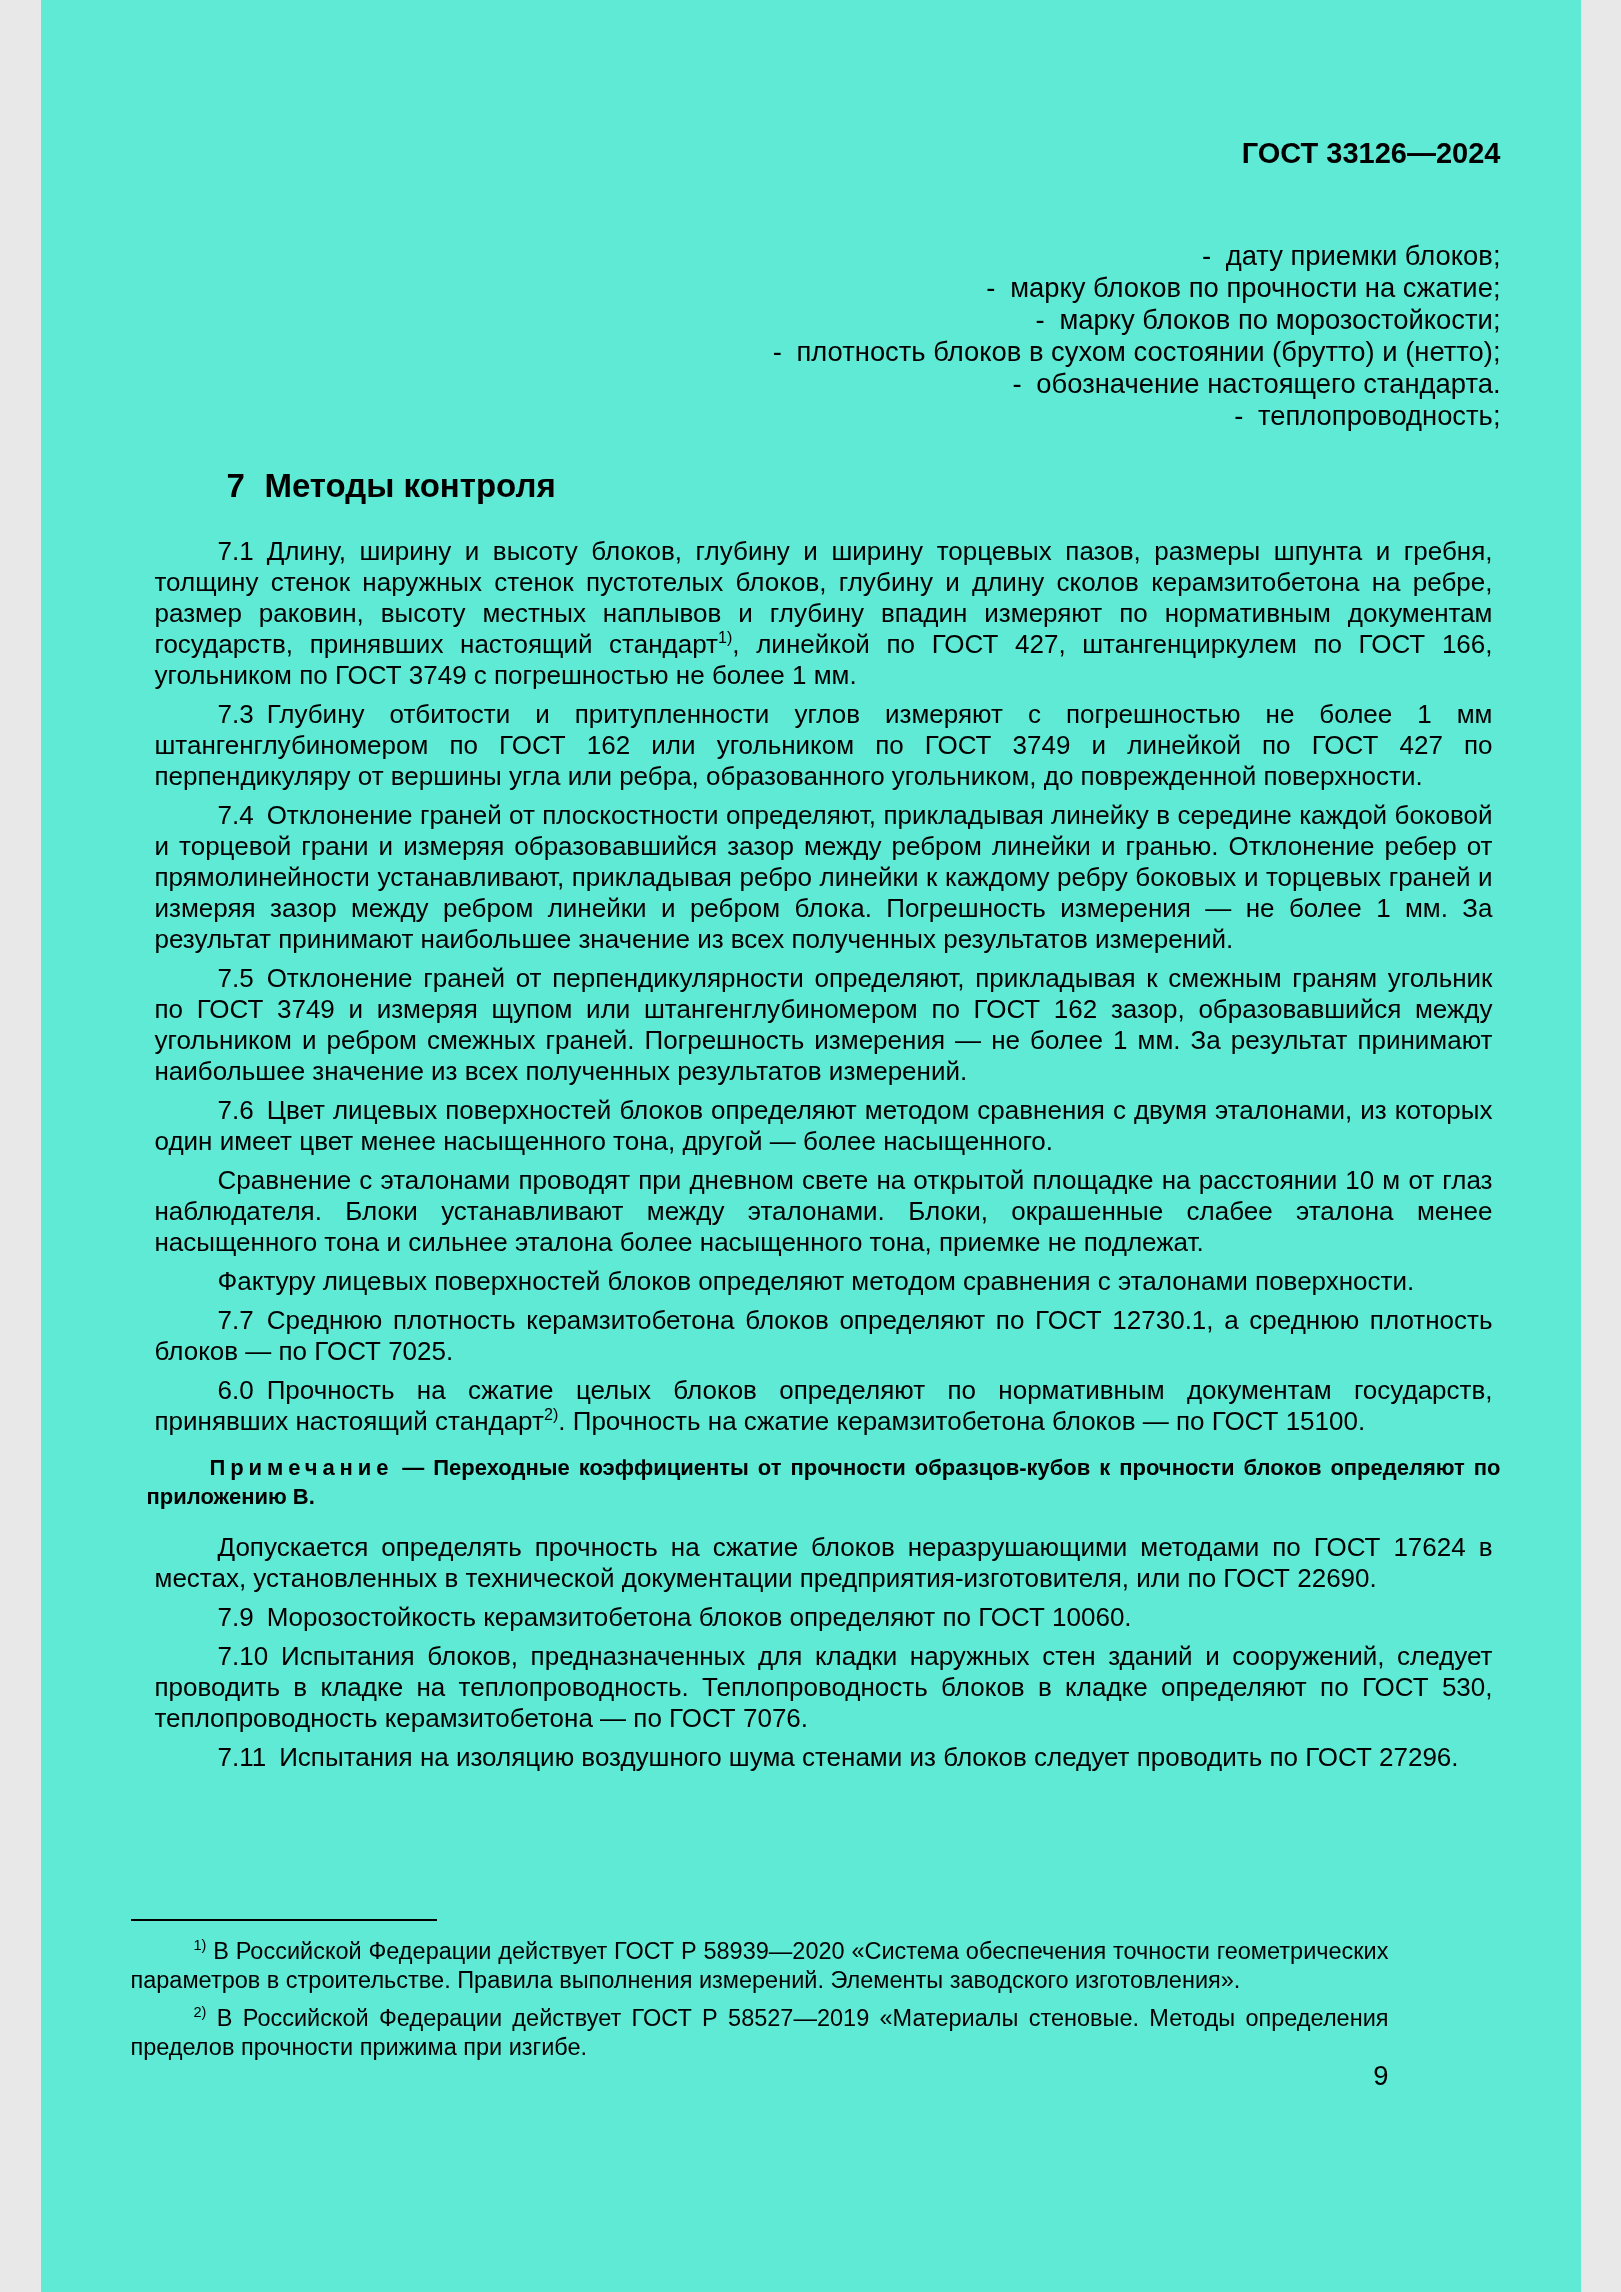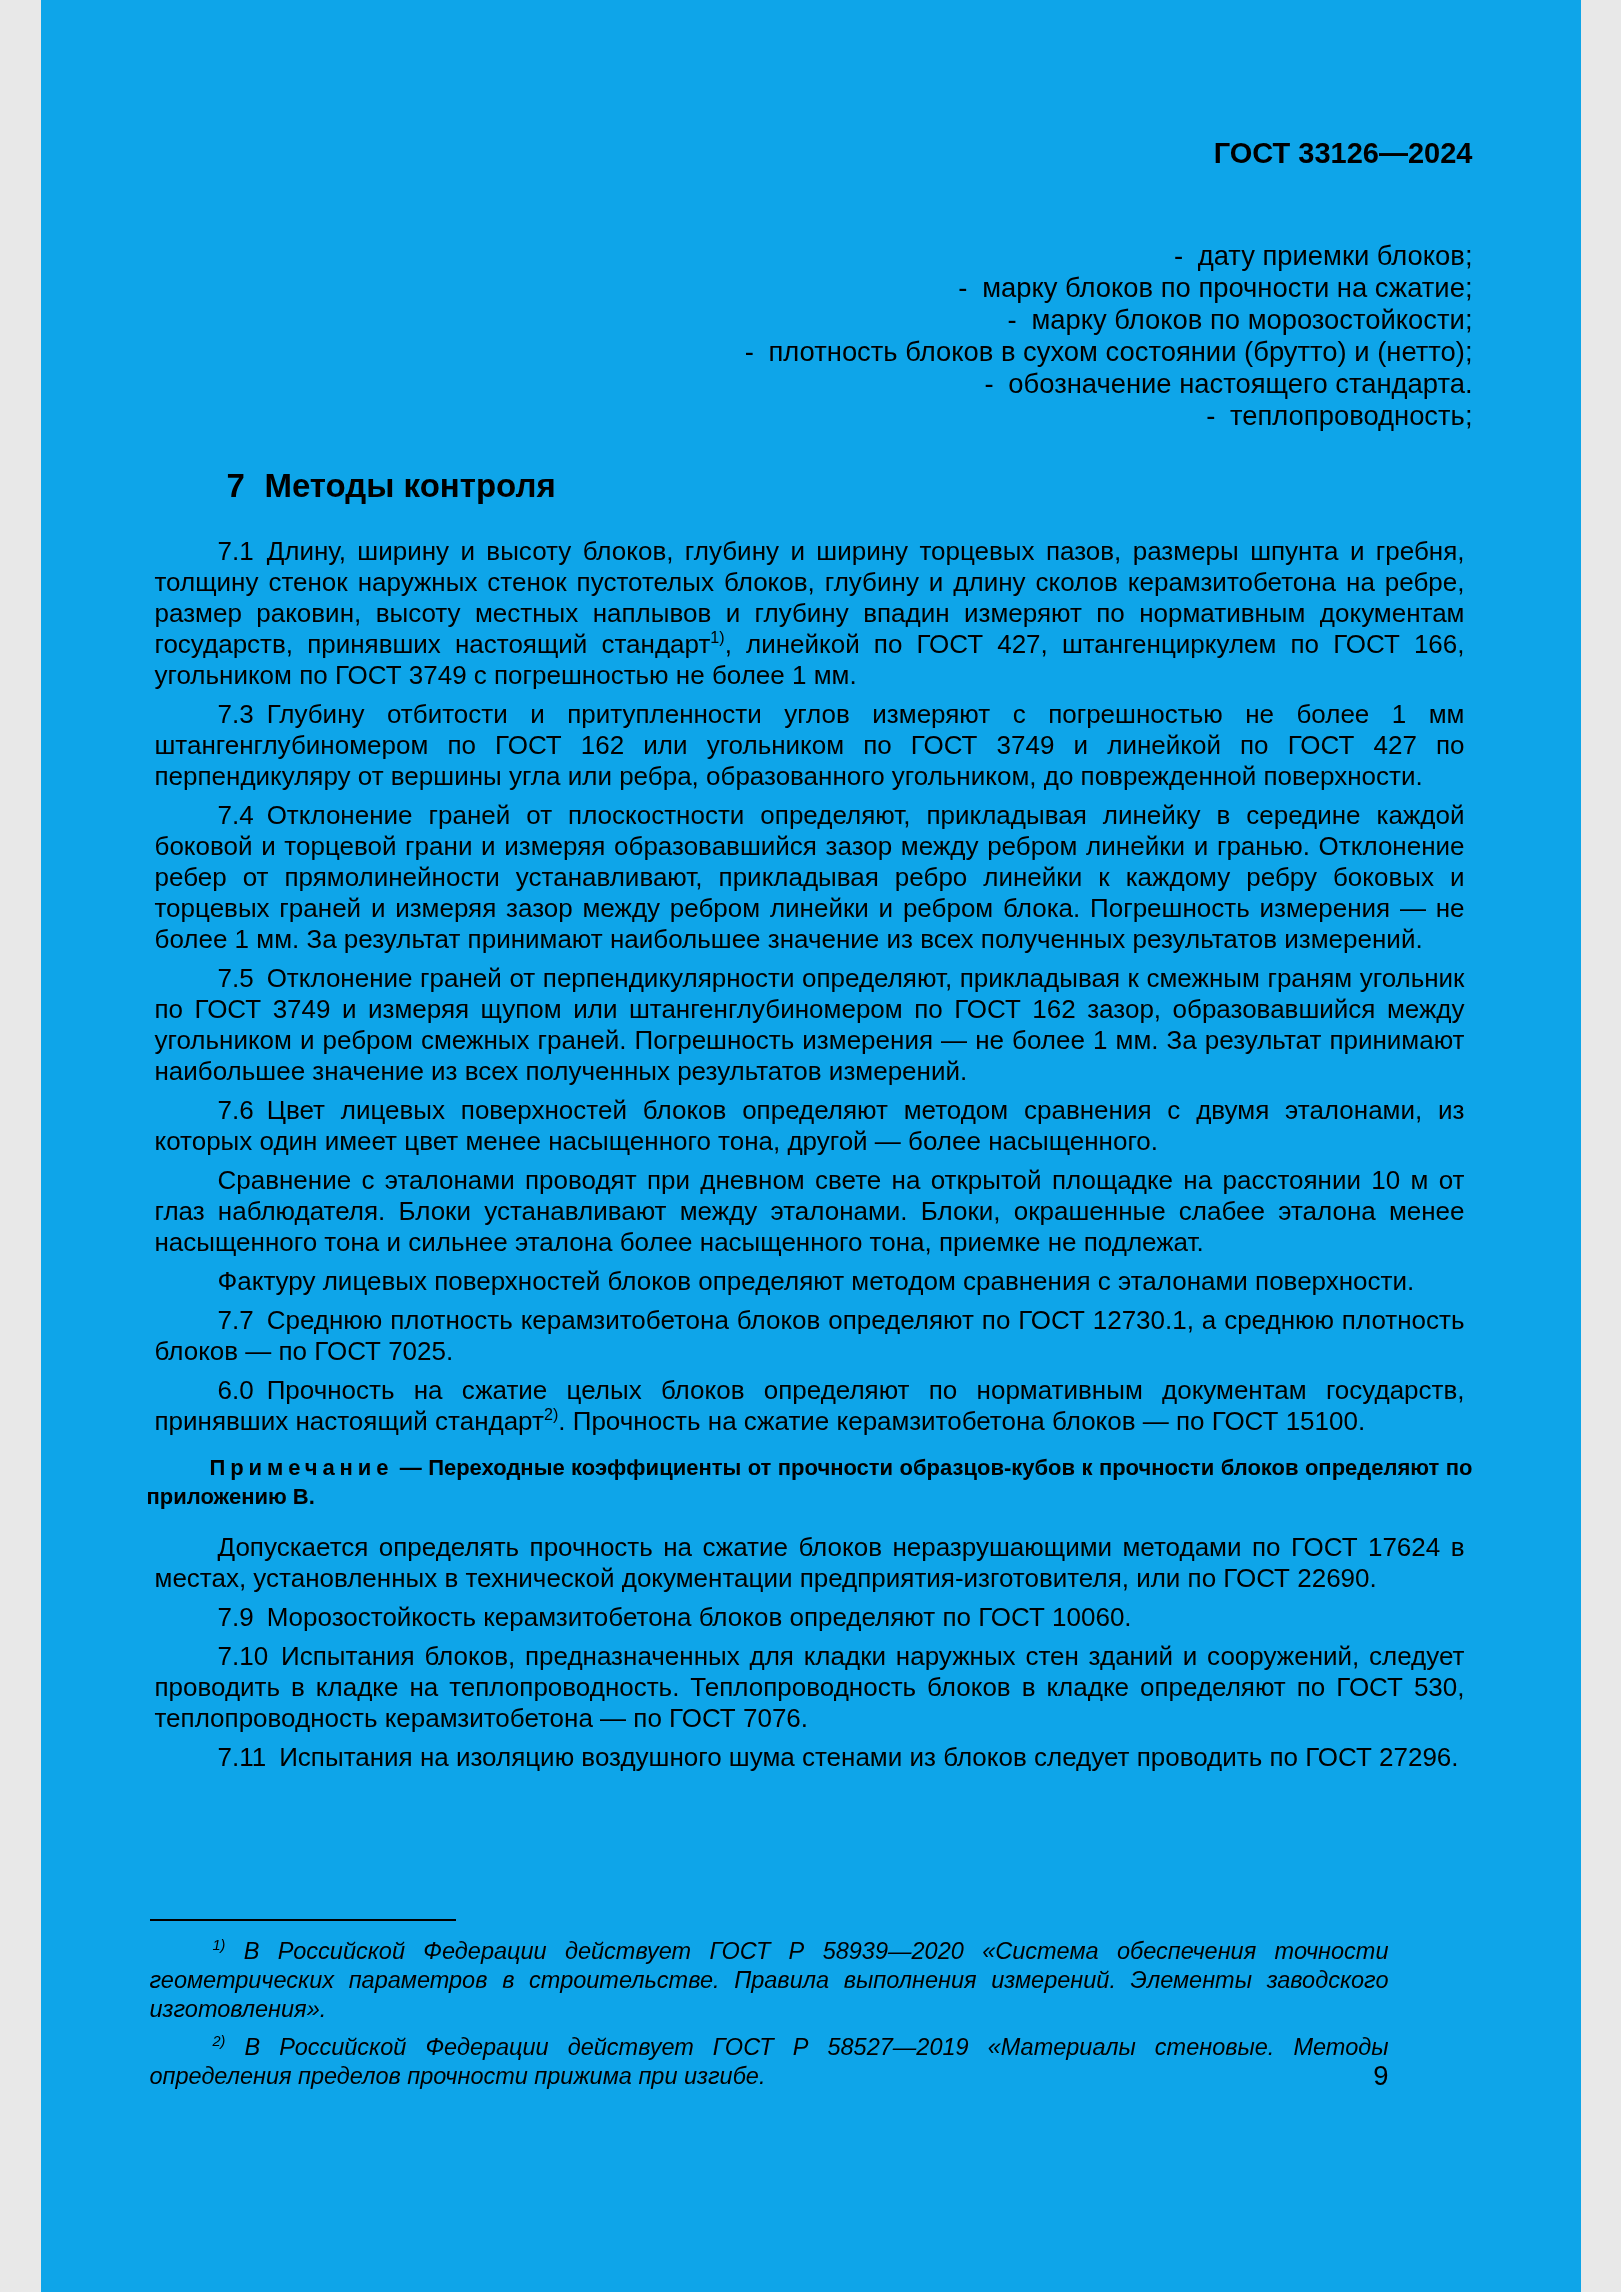--- a/index.html
+++ b/index.html
@@ -1,24 +1,24 @@
 <!DOCTYPE html>
 <html lang="ru"><head>
 <meta charset="utf-8">
 <style>
   html,body { margin:0; padding:0; background:#e8e8e8; }
   .page {
     position:relative;
     width:1540px; height:2293px;
     margin:0 auto;
-    background:#0ea5e9;
+    background:#5eead4;
     color:#000;
     font-family:"Liberation Sans", sans-serif;
     box-sizing:border-box;
-    padding:137px 108px 0 106px;
+    padding:137px 80px 0 106px;
     overflow:hidden;
   }
   .doc-header {
     text-align:right;
     font-weight:bold;
     font-size:29px;
     line-height:33px;
   }
   .dash-list {
     list-style:none;
@@ -53,23 +53,22 @@
     margin:15.7px 0 21.6px 0;
     font-size:22px;
     line-height:29px;
     text-align:justify;
     text-indent:63px;
     font-weight:bold;
   }
   .note-label { letter-spacing:4.9px; }
   .footnotes-block {
     position:absolute;
-    left:109px; right:192px;
+    left:90px; right:192px;
     top:1919px;
-    font-style:italic;
   }
   .fn-rule {
     width:306px; height:0;
     border-top:2.9px solid #000;
     margin:0 0 15.7px 0;
   }
   .footnote {
     margin:0 0 9.8px 0;
     font-size:23.5px;
     line-height:29px;

